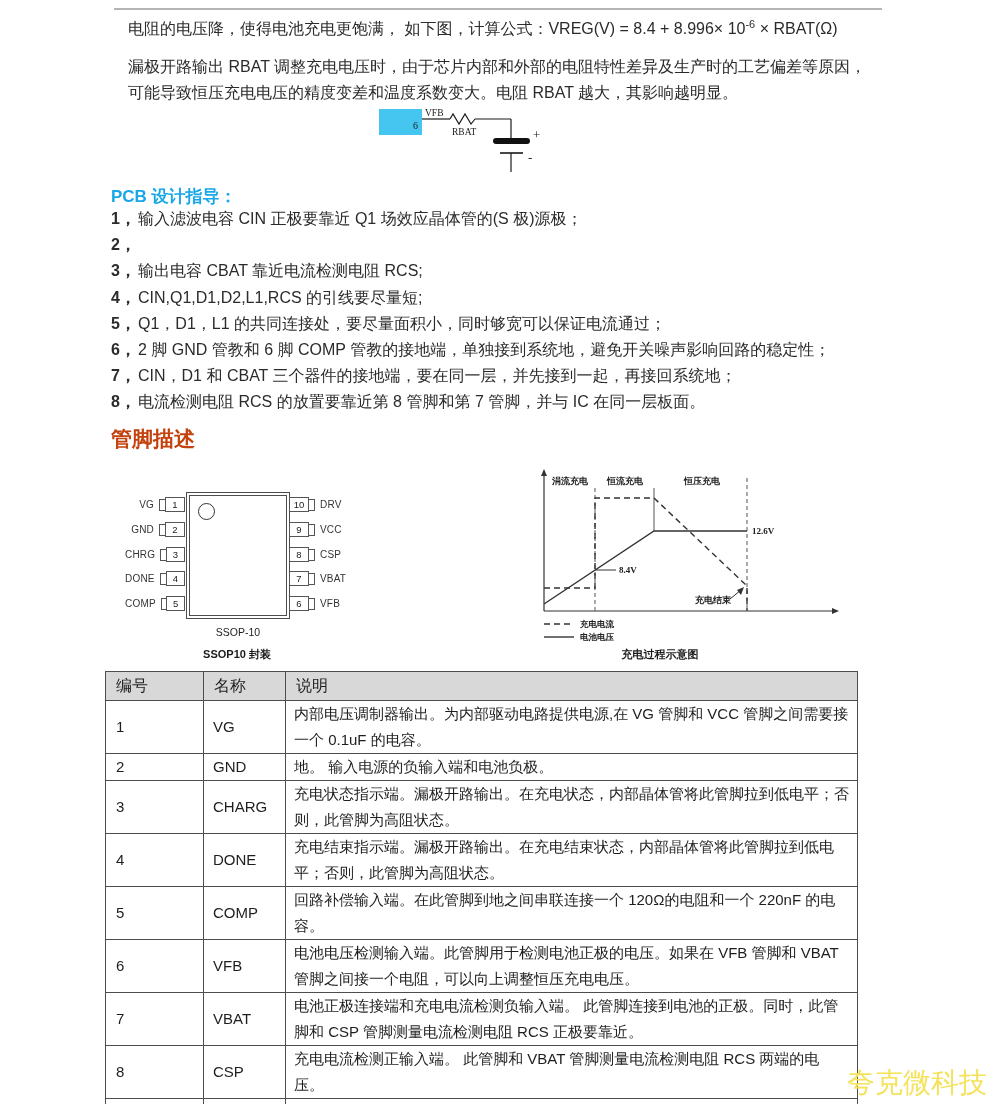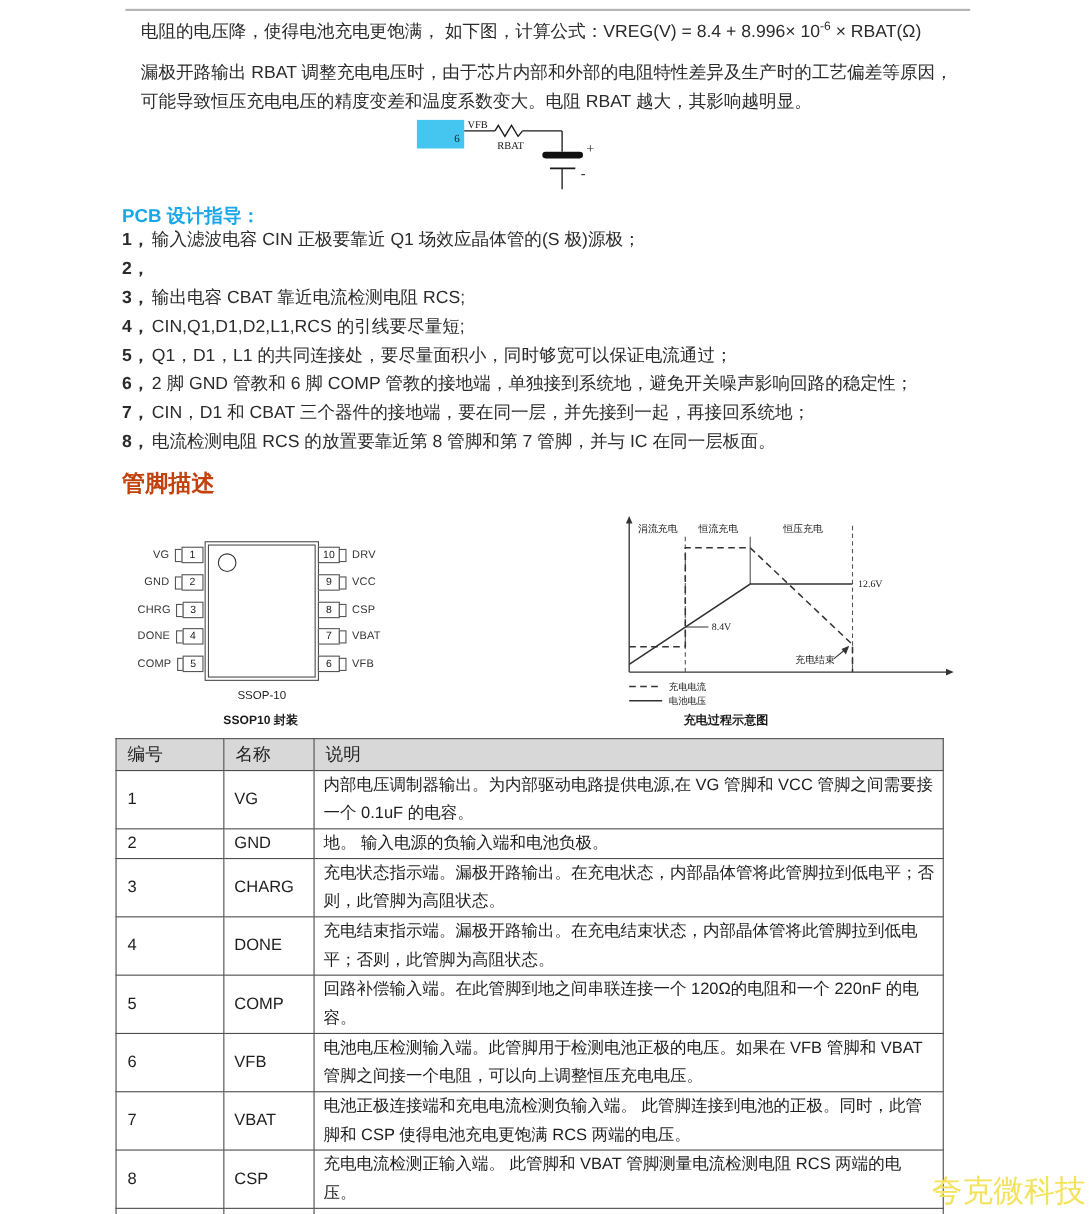--- a/index.html
+++ b/index.html
@@ -33,21 +33,21 @@
   .pkg-label { position:absolute; left:62px; top:141px; width:112px; text-align:center; font-size:10.5px; color:#222; }
   .pin-row { position:absolute; display:flex; align-items:center; height:17px; }
   .pin-row.left { left:0; width:65px; justify-content:flex-end; }
   .pin-row.right { left:169px; }
   .pin-label { font-size:10px; color:#333; margin:0 5px; letter-spacing:0.2px; }
   .pin-lead { width:7px; height:12px; border:1px solid #555; background:#fff; }
   .pin-num { width:20px; height:15px; border:1px solid #555; font-size:9.5px; line-height:14px; text-align:center; background:#fff; color:#222; }
   .pin-row.left .pin-num { margin-left:-1px; }
   .pin-row.right .pin-num { margin-right:-1px; }
 
-  .chart-figure { position:absolute; left:560px; top:466px; width:332px; height:188px; }
+  .chart-figure { position:absolute; left:532px; top:466px; width:332px; height:188px;font-weight:bold; }
   .chart-figure svg text { font-family:"Liberation Serif","DejaVu Serif",serif; fill:#222; }
   .circuit-figure svg text { font-family:"Liberation Serif","DejaVu Serif",serif; fill:#1a1a1a; }
 
   .fig-caption { position:absolute; top:647px; font-size:11px; font-weight:bold; color:#1a1a1a; text-align:center; }
   .caption-left { left:157px; width:160px; }
   .caption-right { left:560px; width:200px; }
 
   .pin-table { position:absolute; left:105px; top:671px; width:753px; border-collapse:collapse; table-layout:fixed; }
   .pin-table th, .pin-table td { border:1px solid #4d4d4d; font-weight:normal; }
   .pin-table th { background:#d8d8d8; height:29px; text-align:left; font-size:16px; padding:0 10px; color:#1e1e1e; }
@@ -264,21 +264,21 @@
           <td class="td-desc">回路补偿输入端。在此管脚到地之间串联连接一个 120Ω的电阻和一个 220nF 的电容。</td>
         </tr>
         <tr>
           <td class="td-num">6</td>
           <td class="td-name">VFB</td>
           <td class="td-desc">电池电压检测输入端。此管脚用于检测电池正极的电压。如果在 VFB 管脚和 VBAT 管脚之间接一个电阻，可以向上调整恒压充电电压。</td>
         </tr>
         <tr>
           <td class="td-num">7</td>
           <td class="td-name">VBAT</td>
-          <td class="td-desc">电池正极连接端和充电电流检测负输入端。 此管脚连接到电池的正极。同时，此管脚和 CSP 使得电池充电更饱满 RCS 两端的电压。</td>
+          <td class="td-desc">电池正极连接端和充电电流检测负输入端。 此管脚连接到电池的正极。同时，此管脚和 CSP 管脚测量电流检测电阻 RCS 正极要靠近。</td>
         </tr>
         <tr>
           <td class="td-num">8</td>
           <td class="td-name">CSP</td>
           <td class="td-desc">充电电流检测正输入端。 此管脚和 VBAT 管脚测量电流检测电阻 RCS 两端的电压。</td>
         </tr>
         <tr>
           <td class="td-num">9</td>
           <td class="td-name">VCC</td>
           <td class="td-desc">外部电源正极输入端。VCC 也是内部电路的电源。</td>

